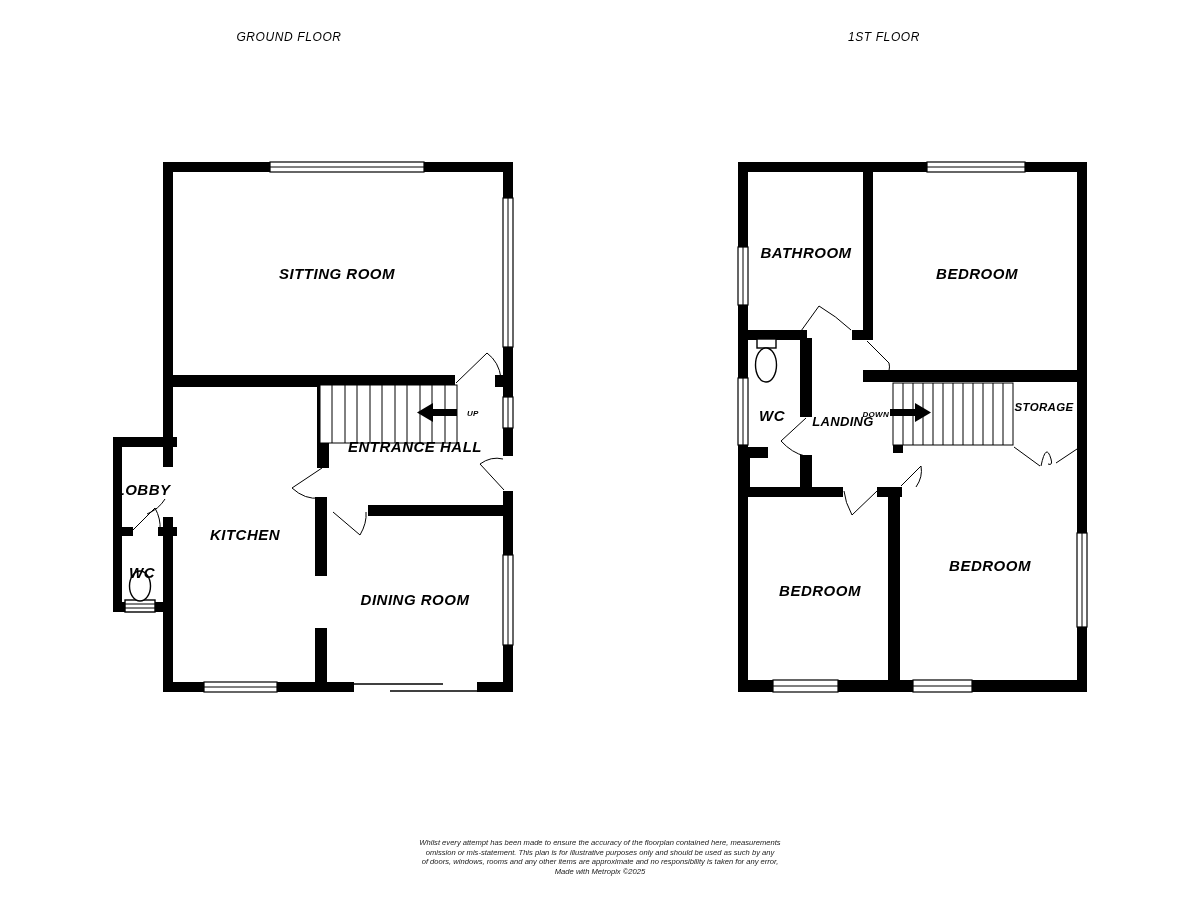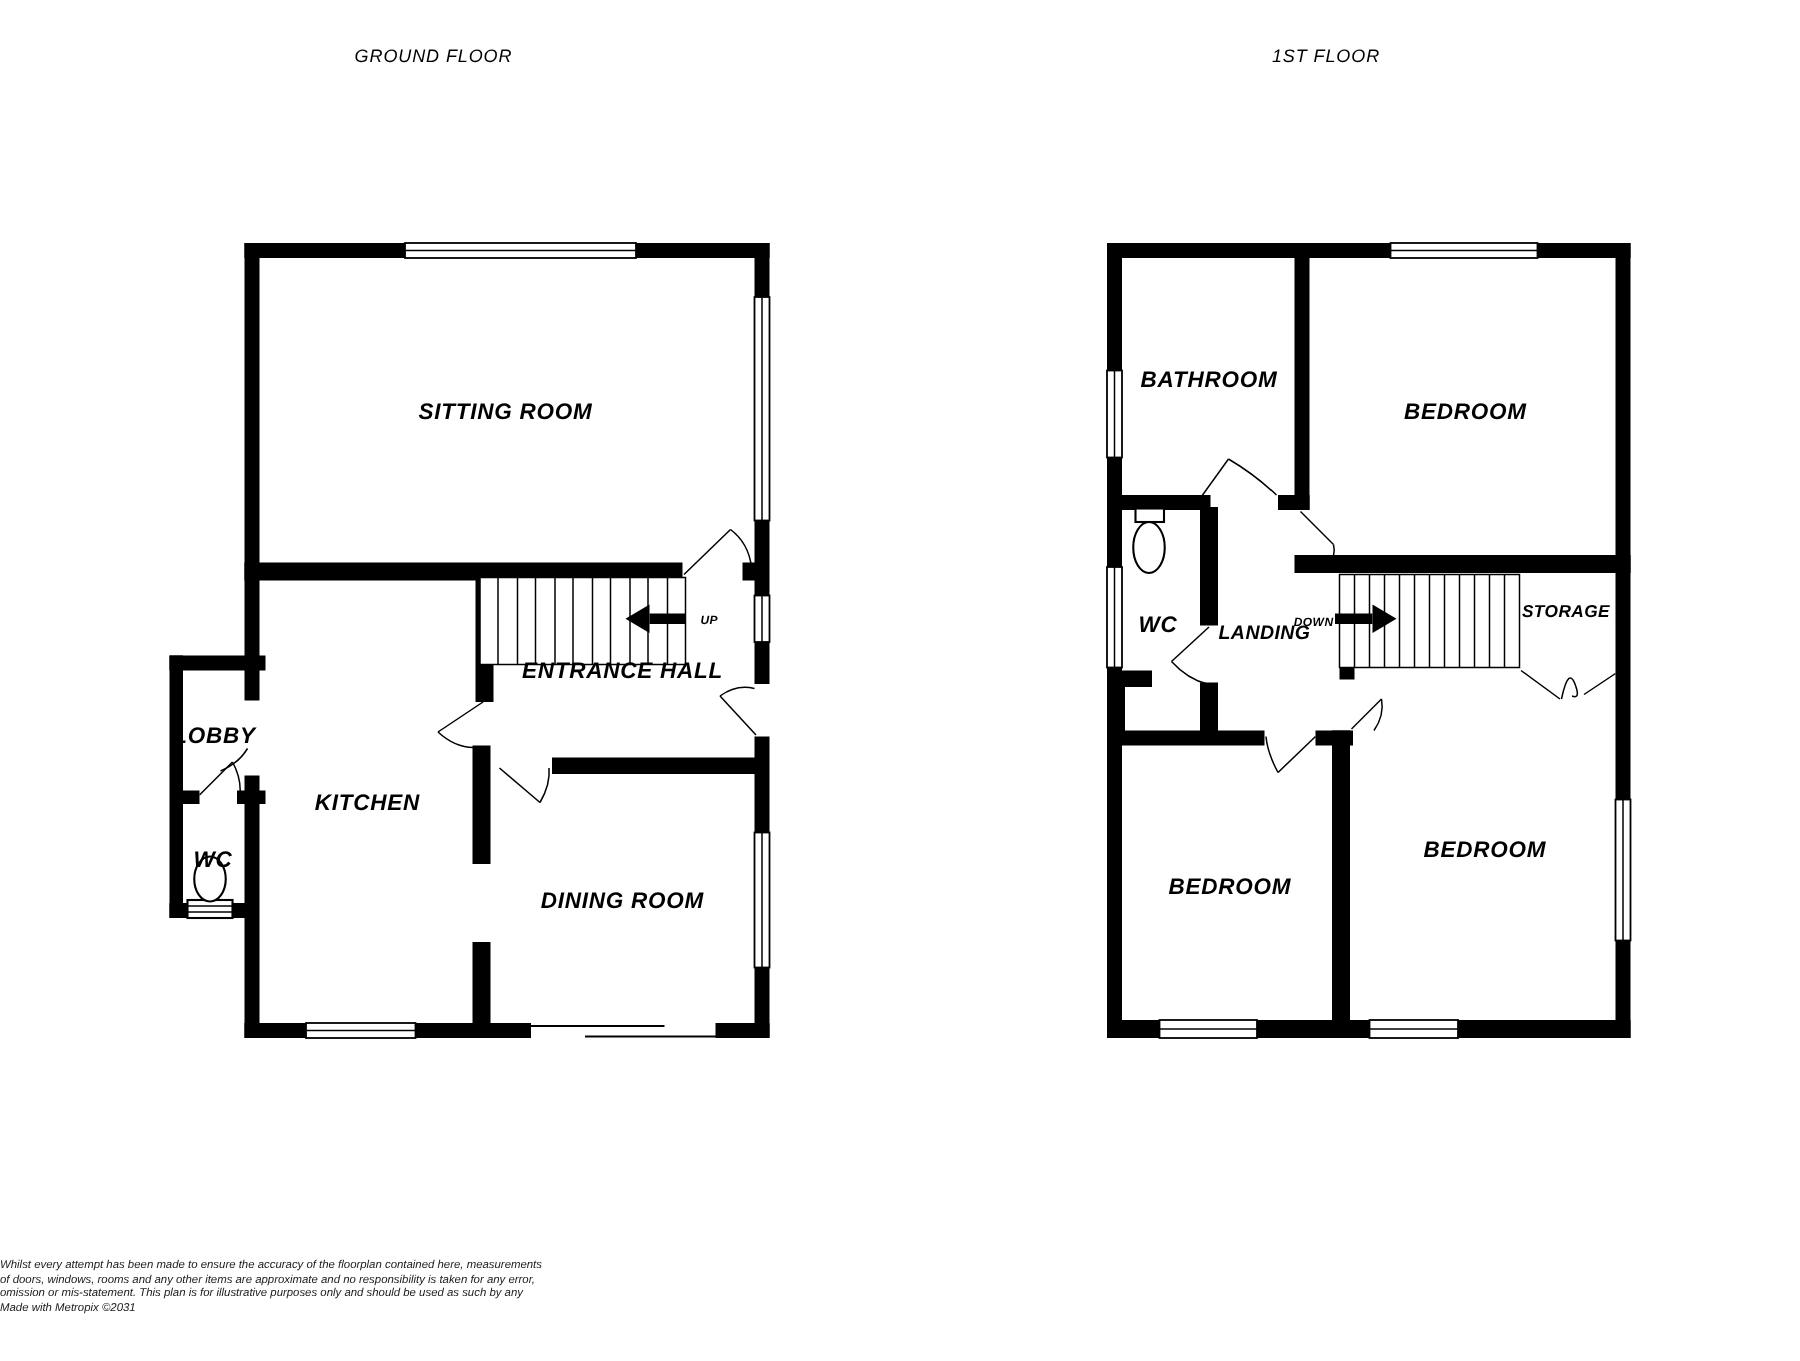--- a/index.html
+++ b/index.html
@@ -13,21 +13,21 @@
   .stairs{fill:#fff;stroke:#000;stroke-width:1;}
   .tread{stroke:#000;stroke-width:1;}
   .fixture{fill:#fff;stroke:#000;stroke-width:1.4;}
   .thin{stroke:#000;stroke-width:1.4;fill:none;}
   .arrow{fill:#000;}
   .floor-title{font-size:12px;letter-spacing:0.6px;text-anchor:middle;font-weight:normal;}
   .room-label{font-size:15px;font-weight:bold;letter-spacing:0.5px;text-anchor:middle;}
   .landing-label{font-size:13px;font-weight:bold;letter-spacing:0.3px;text-anchor:middle;}
   .storage-label{font-size:11.5px;font-weight:bold;letter-spacing:0.3px;text-anchor:middle;}
   .dir-label{font-size:8px;font-weight:bold;letter-spacing:0.3px;}
-  .footer{position:absolute;left:0;top:838px;width:1200px;
+  .footer{position:absolute;left:0;top:838px;width:1200px;text-align:center;
           font-size:7.6px;line-height:9.6px;color:#1a1a1a;}
 </style>
 </head>
 <body>
 
 <div class="canvas">
 <svg width="1200" height="907" viewBox="0 0 1200 907">
 
   <g>
     <text class="floor-title" x="289" y="41">GROUND FLOOR</text>
@@ -262,17 +262,17 @@
     <text class="landing-label" x="843" y="426">LANDING</text>
     <text class="storage-label" x="1044" y="411">STORAGE</text>
     <text class="room-label" x="820" y="596">BEDROOM</text>
     <text class="room-label" x="990" y="571">BEDROOM</text>
   </g>
 </svg>
 
 
 <div class="footer">
   <div>Whilst every attempt has been made to ensure the accuracy of the floorplan contained here, measurements</div>
+  <div>omission or mis-statement. This plan is for illustrative purposes only and should be used as such by any</div>
   <div>of doors, windows, rooms and any other items are approximate and no responsibility is taken for any error,</div>
-  <div>omission or mis-statement. This plan is for illustrative purposes only and should be used as such by any</div>
-  <div>Made with Metropix ©2031</div>
+  <div>Made with Metropix ©2025</div>
 </div>
 </div>
 
 </body></html>

